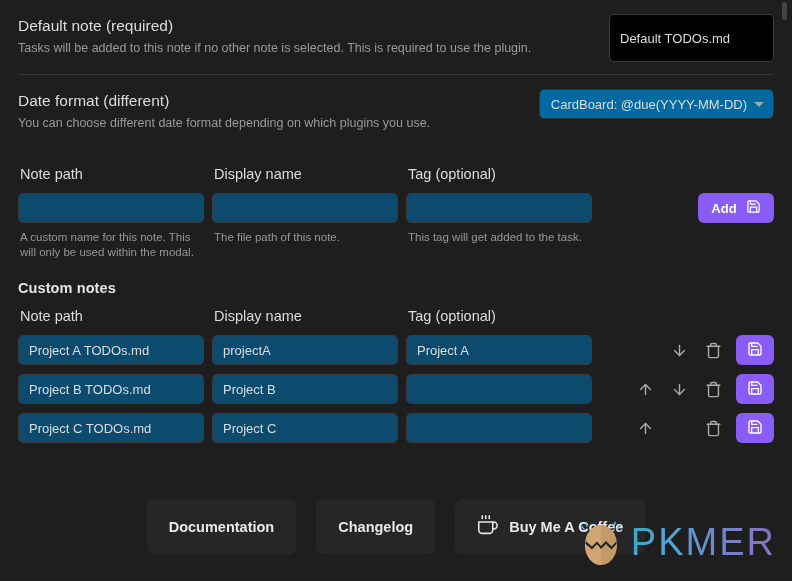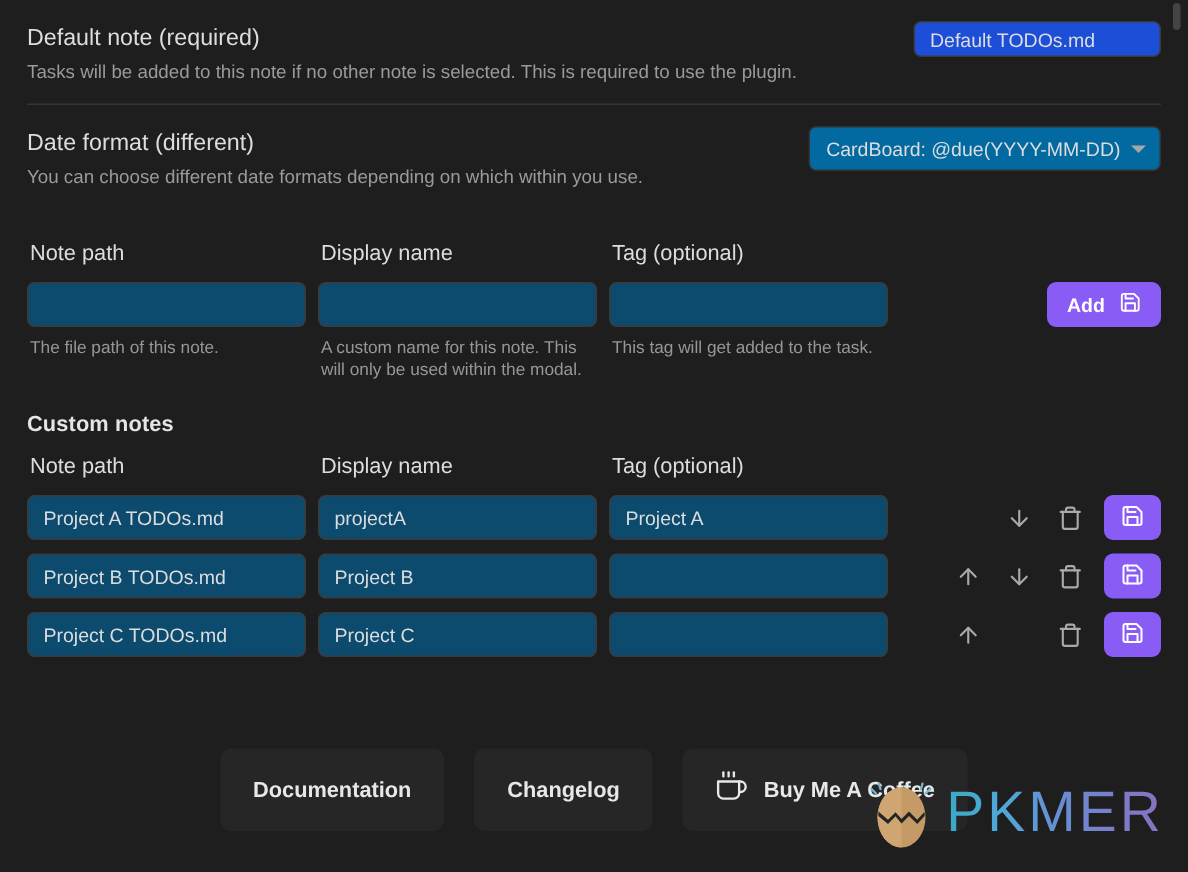--- a/index.html
+++ b/index.html
@@ -45,27 +45,27 @@
   .setting-desc {
     font-size: 12.5px;
     color: #999a9c;
     line-height: 17px;
     margin-top: 4px;
   }
   .setting-control { flex: 0 0 auto; display: flex; align-items: center; }
 
   
   .text-input {
-    background: #1d4ed8;
+    background: #000000;
     border: 1px solid #3b3b3c;
     border-radius: 5px;
     color: #dcddde;
     font-family: "Liberation Sans", sans-serif;
     font-size: 13px;
-    height: 24px;
+    height: 48px;
     padding: 0 10px;
     outline: none;
   }
   .text-input::placeholder { color: #6e6f70; }
   .input-default-note { width: 165px; }
 
   
   .select-wrap {
     position: relative;
     display: inline-flex;
@@ -286,46 +286,46 @@
       <div class="setting-desc">Tasks will be added to this note if no other note is selected. This is required to use the plugin.</div>
     </div>
     <div class="setting-control">
       <input class="text-input input-default-note" type="text" value="Default TODOs.md" style="">
     </div>
   </div>
 
   <div class="setting-row">
     <div class="setting-info">
       <div class="setting-name">Date format (different)</div>
-      <div class="setting-desc">You can choose different date formats depending on which within you use.</div>
+      <div class="setting-desc">You can choose different date format depending on which plugins you use.</div>
     </div>
     <div class="setting-control">
       <div class="select-wrap">
         <span class="select-label">CardBoard: @due(YYYY-MM-DD)</span>
         <span class="select-caret"></span>
       </div>
     </div>
   </div>
 
   <div class="section-add">
 
     <div class="note-grid">
       <div class="col-head">Note path</div>
       <div class="col-head">Display name</div>
       <div class="col-head">Tag (optional)</div>
       <div class="grid-head-spacer"></div>
 
       <div class="note-field-cell">
         <input class="note-field" type="text" value="" style="">
-        <div class="field-hint">The file path of this note.</div>
+        <div class="field-hint">A custom name for this note. This will only be used within the modal.</div>
       </div>
 
       <div class="note-field-cell">
         <input class="note-field" type="text" value="" style="">
-        <div class="field-hint">A custom name for this note. This will only be used within the modal.</div>
+        <div class="field-hint">The file path of this note.</div>
       </div>
 
       <div class="note-field-cell">
         <input class="note-field" type="text" value="" style="">
         <div class="field-hint">This tag will get added to the task.</div>
       </div>
 
       <div class="add-cell">
         <button class="btn-add">
           <span>Add</span>

